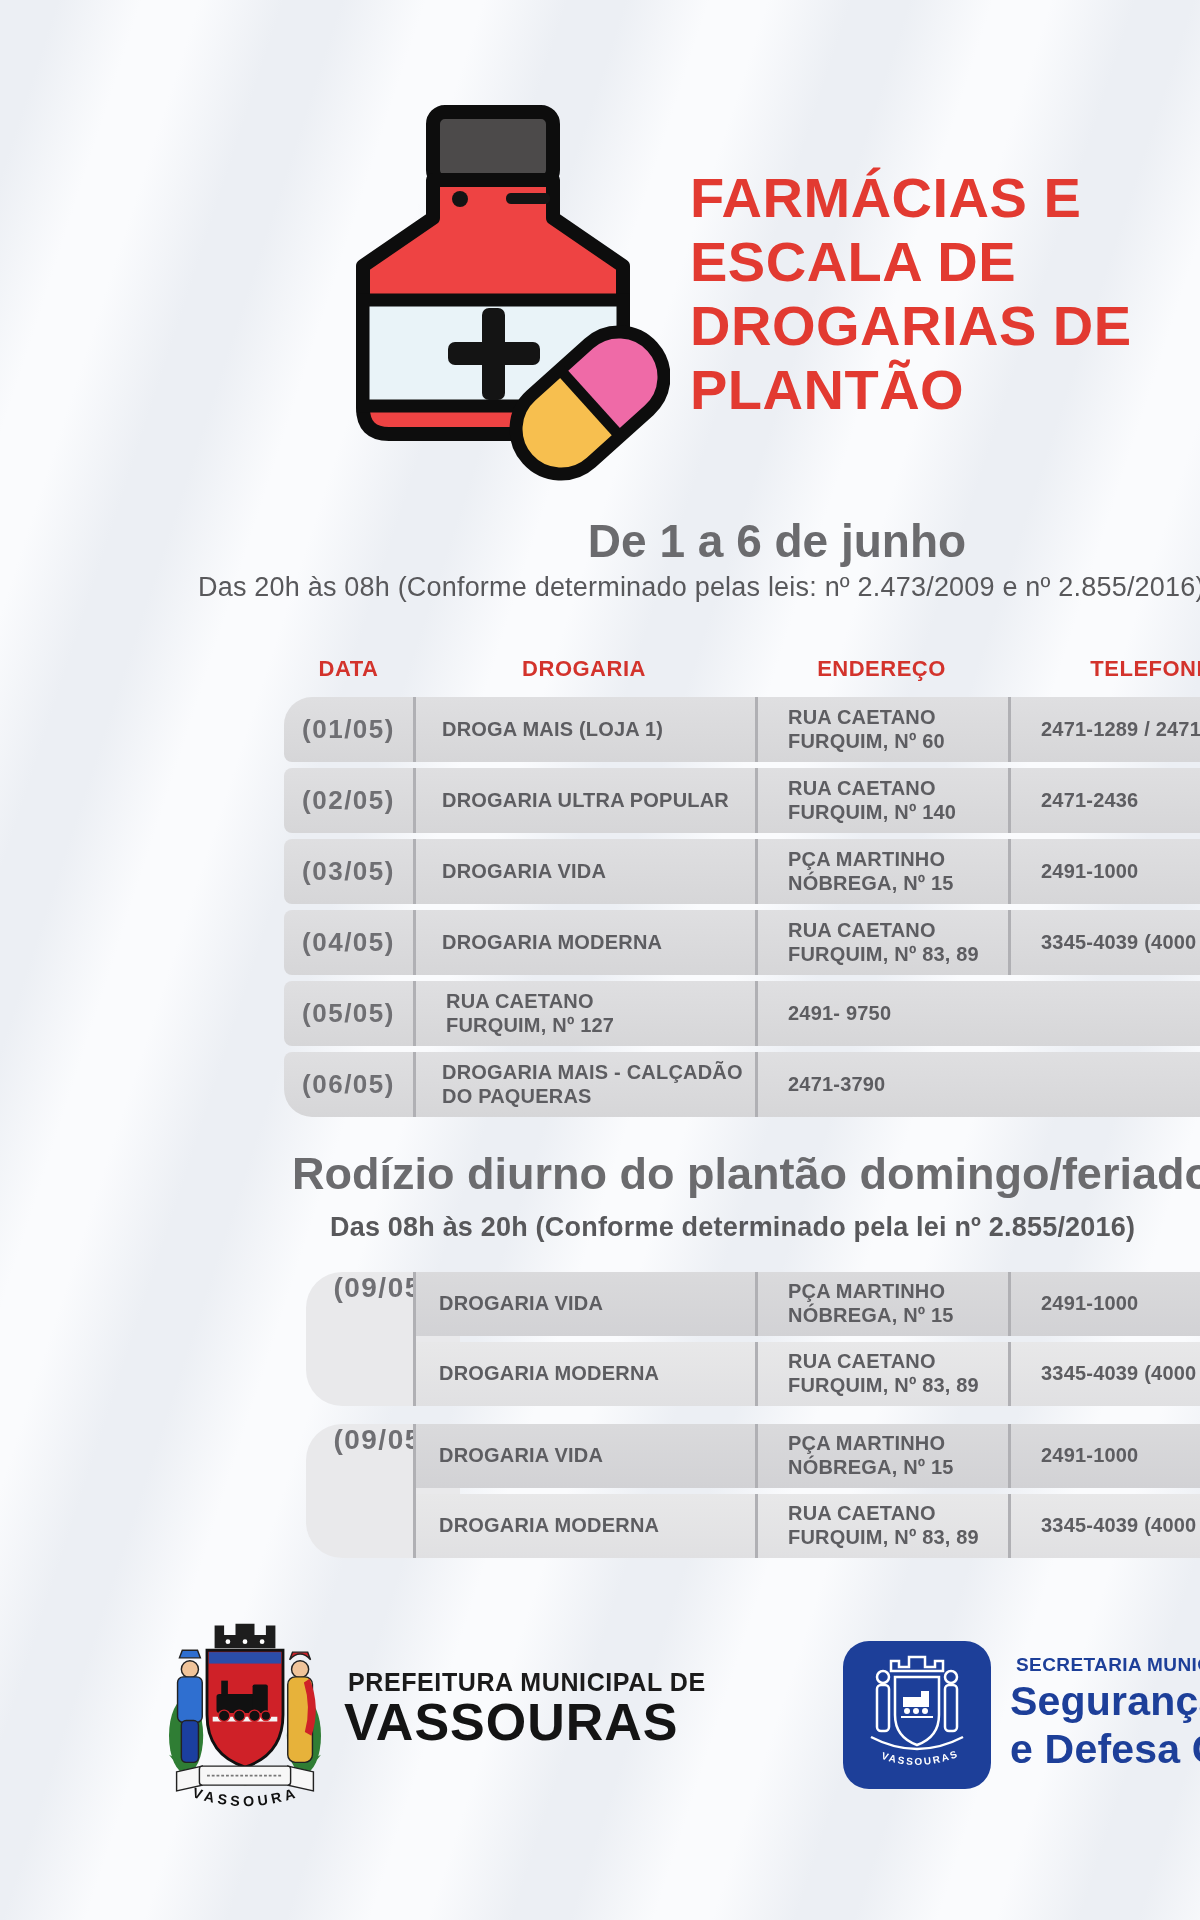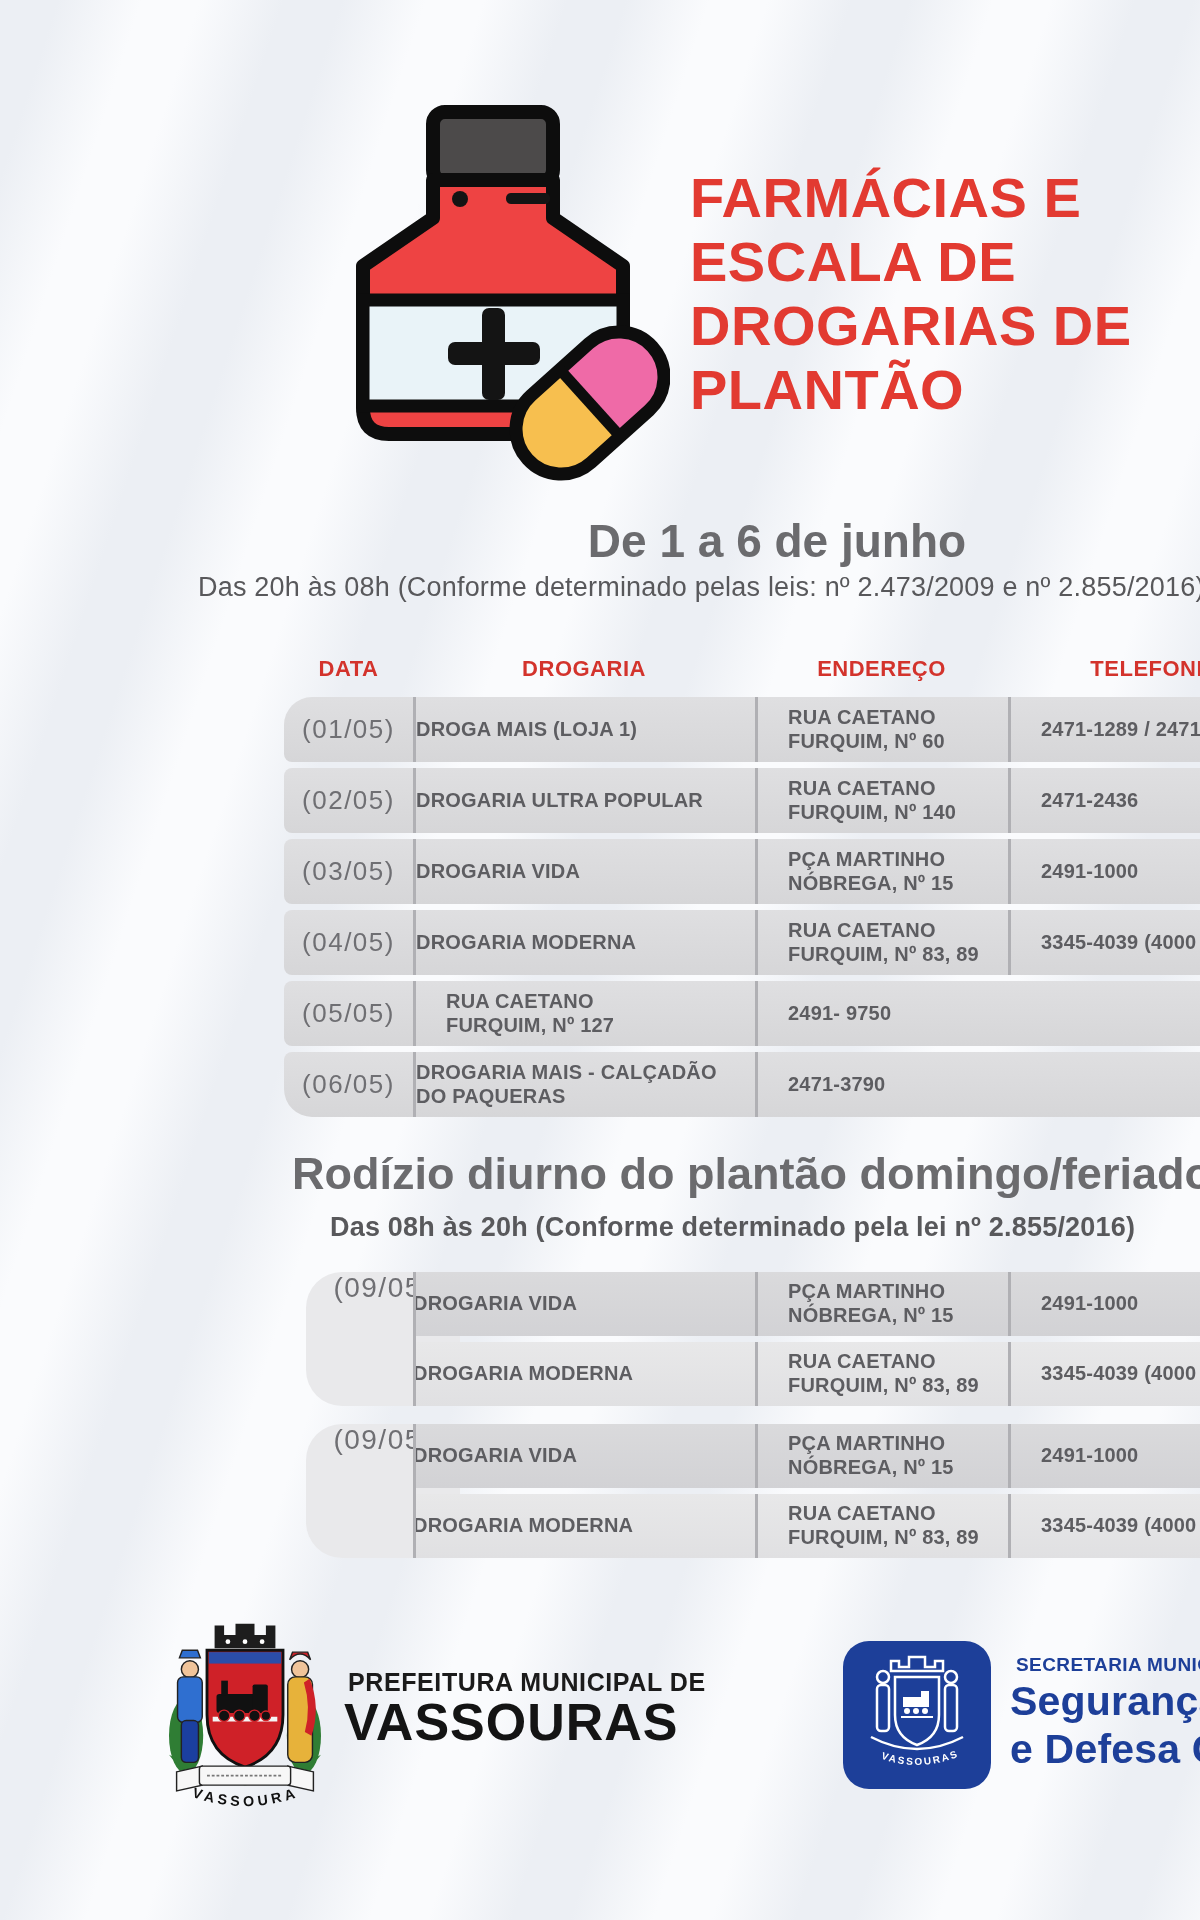--- a/index.html
+++ b/index.html
@@ -23,25 +23,25 @@
   .tbl-grid{display:grid; grid-template-columns:129px 342px 253px 286px; align-items:center;}
   .hdr-cell{font-size:22px; font-weight:800; color:#d3332c; letter-spacing:0.5px; text-align:center;}
   .row{
     left:284px; width:1010px; height:65px;
     background:linear-gradient(180deg,#dfdfe1 0%,#d6d6d8 100%);
     border-radius:8px 0 0 8px;
   }
   .row.first{border-radius:28px 0 0 8px;}
   .row.last{border-radius:8px 0 0 28px;}
   .cell{font-size:20px; font-weight:700; color:#5d5d61; letter-spacing:0.2px; line-height:1.18; white-space:pre-line;}
-  .cell.pad{}
+  .cell.pad{padding-left:26px;}
   .cell.pad2{padding-left:30px;}
   .cell.nowrap{white-space:nowrap;}
   .divL{border-left:3px solid #b0b0b4; height:65px; display:flex; align-items:center; box-sizing:border-box;}
-  .date-cell{font-size:26px; font-weight:400; color:#6f6f73; letter-spacing:1.5px; text-align:center;}
+  .date-cell{font-size:26px; font-weight:700; color:#6f6f73; letter-spacing:1.5px; text-align:center;}
 
   
   .grp-date{
     left:284px; width:154px; height:134px; background:#e9e9eb;
     border-radius:36px 0 0 36px; display:flex; align-items:flex-start; justify-content:center;margin-left:22px;
   }
   .grp-date .date-cell{font-size:28px;}
   .grp-row{left:413px; width:881px; height:64px; display:grid; grid-template-columns:342px 253px 286px; align-items:center;}
   .grp-row.r1{background:linear-gradient(180deg,#dadadc 0%,#d2d2d5 100%);}
   .grp-row.r2{background:linear-gradient(180deg,#e8e8e9 0%,#e0e0e2 100%);}

